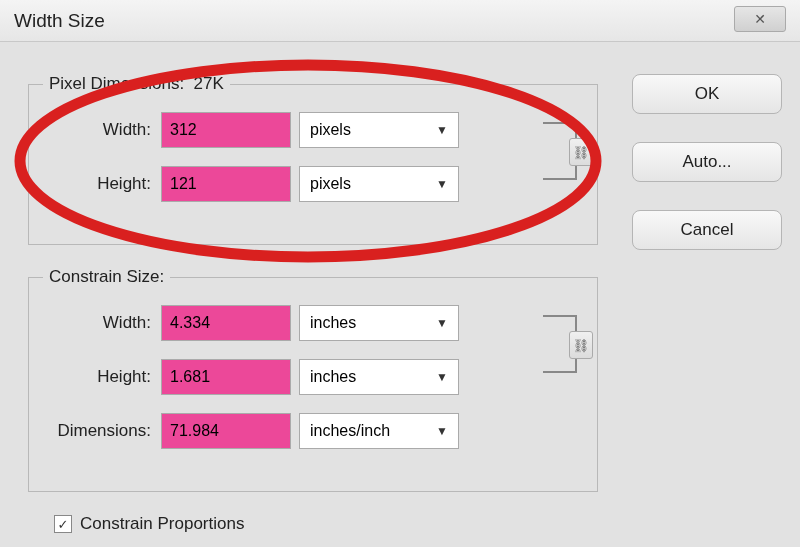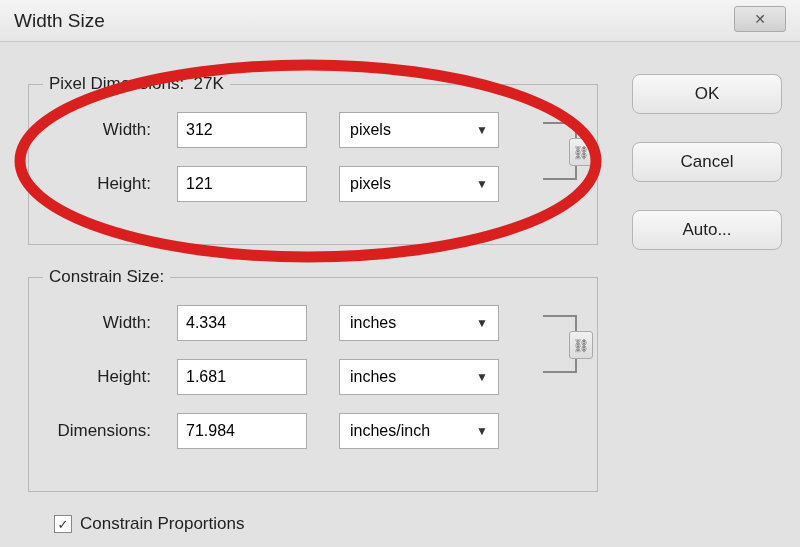--- a/index.html
+++ b/index.html
@@ -82,38 +82,37 @@
   fieldset.group legend {
     font-size: 17px;
     padding: 0 6px;
     color: #222;
     background: #e2e2e2;
   }
   .row {
     display: flex;
     align-items: center;
     margin-bottom: 18px;
-    gap: 16px;
   }
   .row:last-child { margin-bottom: 0; }
   .row-label {
     width: 118px;
     text-align: right;
     padding-right: 10px;
     font-size: 17px;
     color: #222;
   }
   .text-input {
     width: 130px;
     height: 36px;
     border: 1px solid #aaa;
-    background: #ffffff;
+    background: #ec4899;
     font-size: 16px;
     padding: 0 8px;
-    margin-right: 16px;
+    margin-right: 8px;
   }
   .select {
     width: 160px;
     height: 36px;
     border: 1px solid #aaa;
     background: #ffffff;
     display: flex;
     align-items: center;
     justify-content: space-between;
     padding: 0 10px;
@@ -259,17 +258,17 @@
       <div class="checkbox">
         <span>✓</span>
       </div>
       <span>Constrain Proportions</span>
     </div>
 
   </div>
 
   <div class="side-col">
     <button class="side-btn">OK</button>
+    <button class="side-btn">Auto...</button>
     <button class="side-btn">Cancel</button>
-    <button class="side-btn">Auto...</button>
   </div>
 
 </div>
 
 </body></html>

